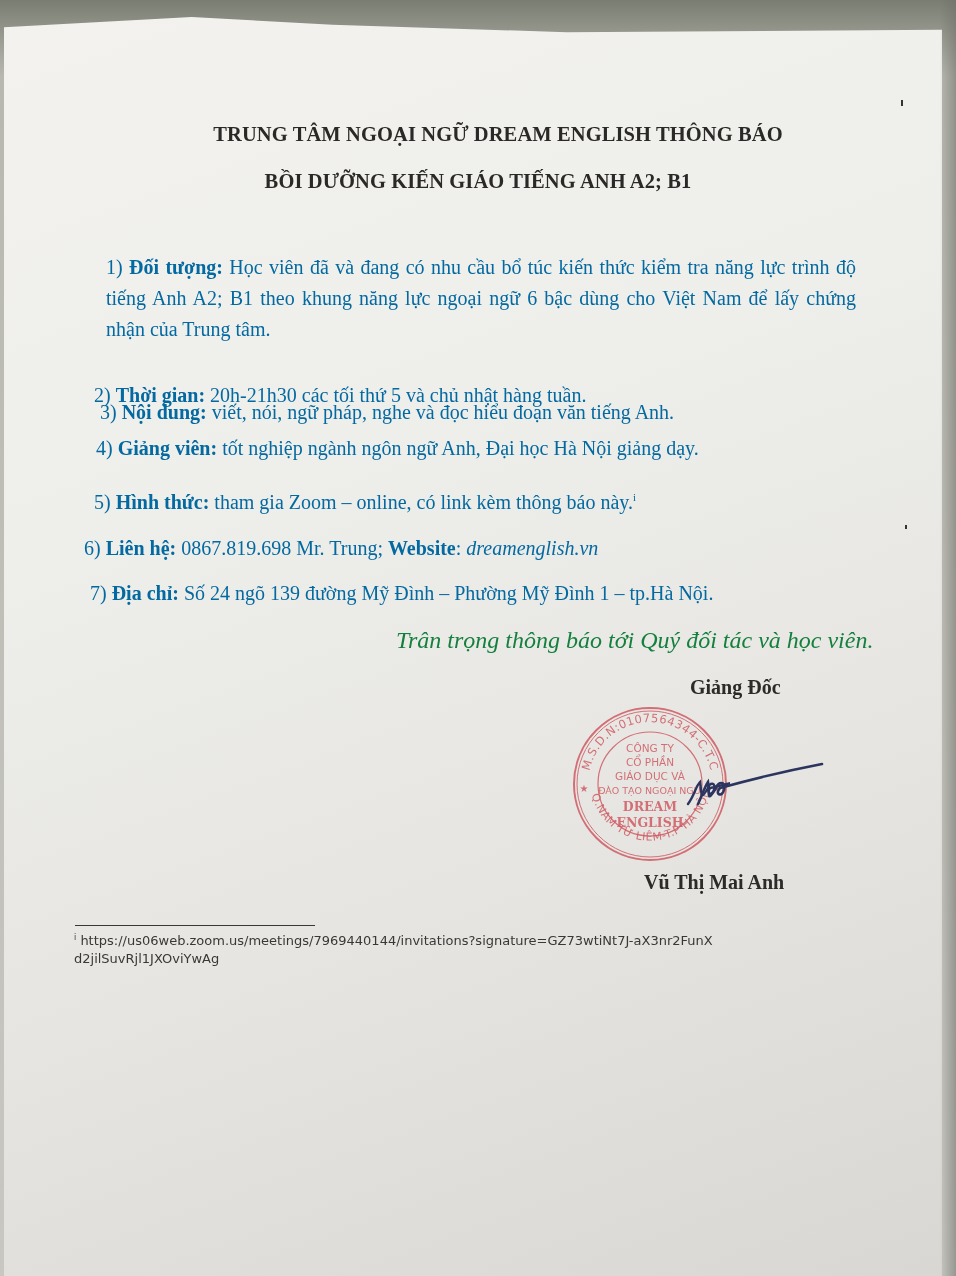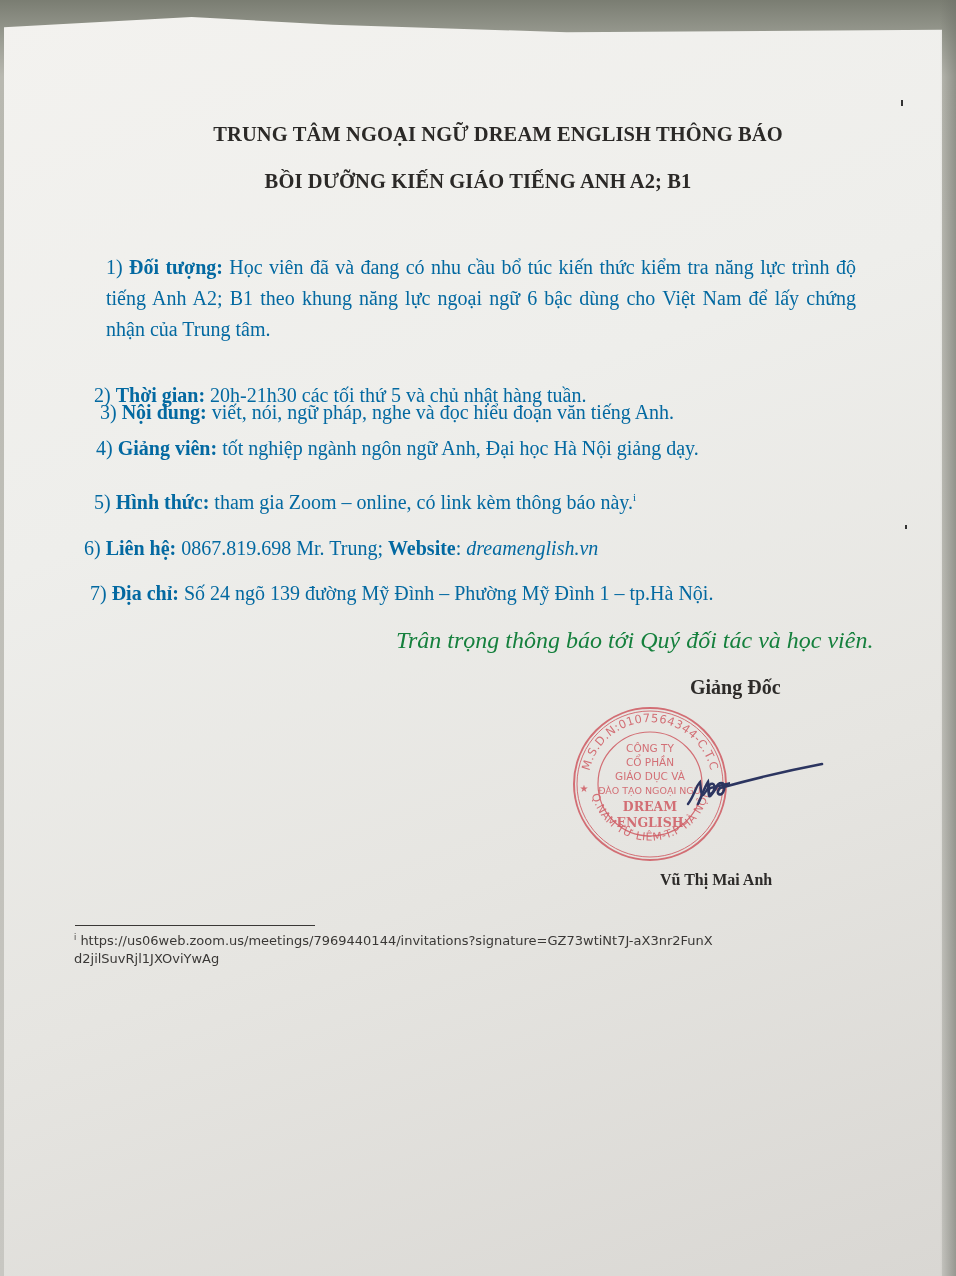--- a/index.html
+++ b/index.html
@@ -38,21 +38,21 @@
     .i6 { top: 533px; left: 84px; }
     .i7 { top: 578px; left: 90px; }
     .sup { font-size: 11px; vertical-align: super; line-height: 0; }
     .closing {
       position: absolute; top: 627px; left: 396px; font-style: italic; font-size: 24px; color: #15803d;
     }
     .director {
       position: absolute; top: 676px; left: 690px; font-weight: bold; font-size: 20px; color: #2d2b29;
     }
     .signer {
-      position: absolute; top: 871px; left: 660px; font-weight: bold; font-size: 16px; color: #2d2b29;
+      position: absolute; top: 871px; left: 644px; font-weight: bold; font-size: 20px; color: #2d2b29;
     }
     .stamp {
       position: absolute; left: 570px; top: 704px; width: 160px; height: 160px;
     }
     .footnote-rule {
       position: absolute; left: 75px; top: 925px; width: 240px; height: 1px; background: #3a3836;
     }
     .footnote {
       position: absolute; left: 74px; top: 932px; width: 640px;
       font-family: "DejaVu Sans", "Liberation Sans", sans-serif; font-size: 13px; line-height: 18px; color: #3a3836;

